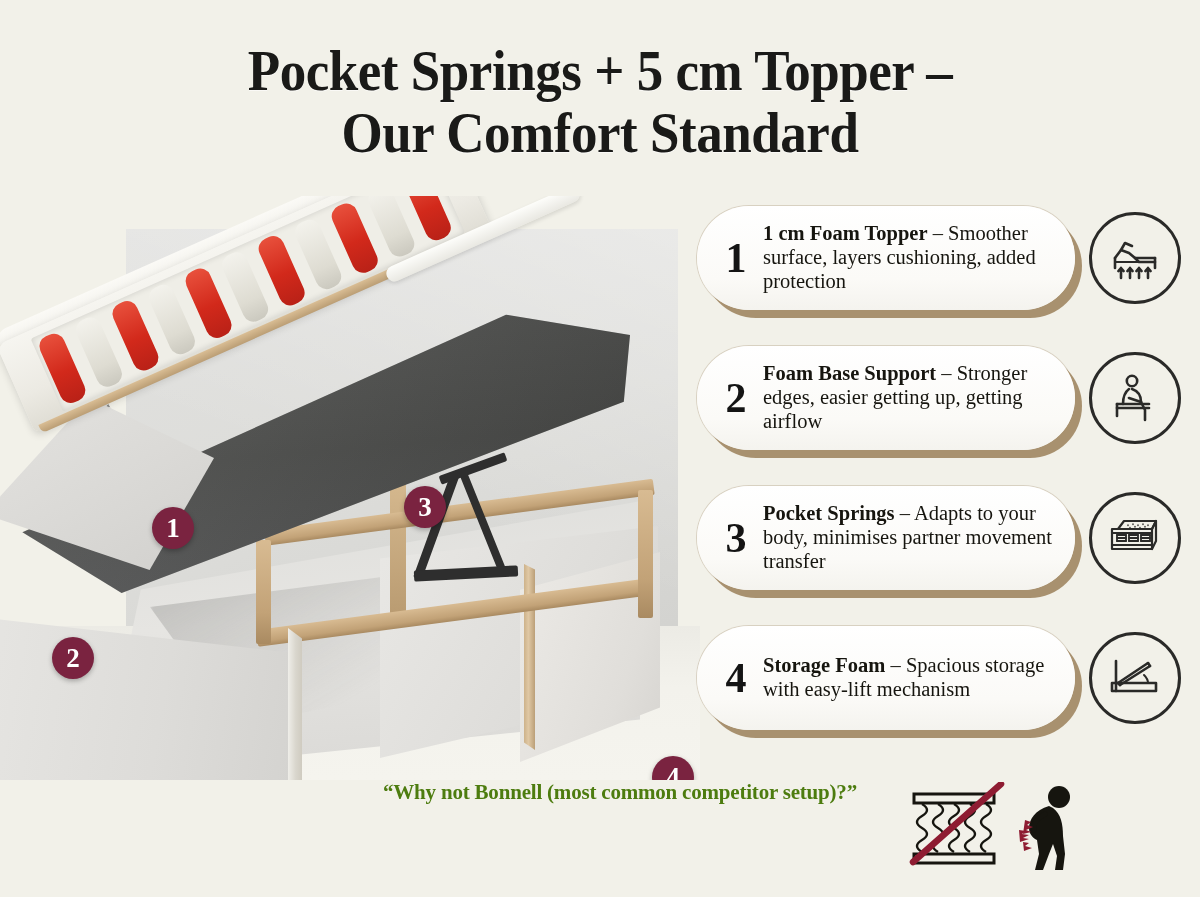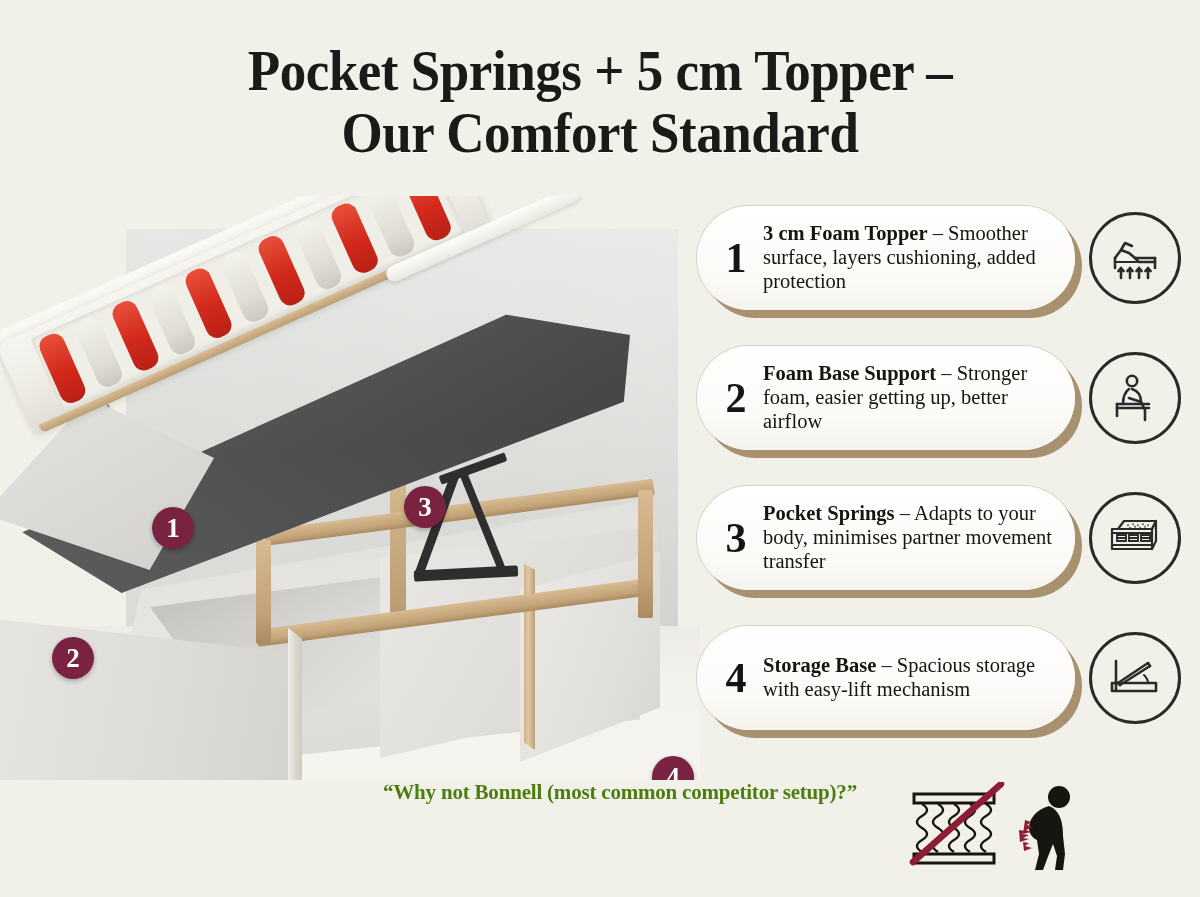--- a/index.html
+++ b/index.html
@@ -328,21 +328,21 @@
     <div class="badge" id="badge3">3</div>
     <div class="badge" id="badge4">4</div>
   </div>
 
   <div class="cards">
 
     <div class="card-row">
       <div class="pill">
         <div class="num">1</div>
         <div class="txt">
-          <b>3 cm Foam Topper</b><span> – </span><span>Smoother surface, layers cushioning, added protection</span>
+          <b>1 cm Foam Topper</b><span> – </span><span>Smoother surface, layers cushioning, added protection</span>
         </div>
       </div>
       <div class="icon-circle">
         <svg width="60" height="60" viewBox="0 0 60 60" fill="none" stroke="#2a2a28" stroke-width="2.6" stroke-linecap="round" stroke-linejoin="round">
           <path d="M10 30 L16 22 L24 25 L30 30 L50 30"></path>
           <path d="M16 22 L20 15 L27 18"></path>
           <path d="M30 30 L34 34 L50 34"></path>
           <path d="M10 30 L10 40"></path>
           <path d="M50 30 L50 40"></path>
           <path d="M10 34 L50 34" stroke-width="2.2"></path>
@@ -351,21 +351,21 @@
           <path d="M34 50 L34 40 M34 40 L31.4 43 M34 40 L36.6 43"></path>
           <path d="M43 50 L43 40 M43 40 L40.4 43 M43 40 L45.6 43"></path>
         </svg>
       </div>
     </div>
 
     <div class="card-row">
       <div class="pill">
         <div class="num">2</div>
         <div class="txt">
-          <b>Foam Base Support</b><span> – </span><span>Stronger foam, easier getting up, better airflow</span>
+          <b>Foam Base Support</b><span> – </span><span>Stronger edges, easier getting up, getting airflow</span>
         </div>
       </div>
       <div class="icon-circle">
         <svg width="60" height="60" viewBox="0 0 60 60" fill="none" stroke="#2a2a28" stroke-width="2.6" stroke-linecap="round" stroke-linejoin="round">
           <circle cx="27" cy="13" r="5.2"></circle>
           <path d="M24 21 C20 24 18 30 18 36"></path>
           <path d="M27 21 C33 23 36 28 36 34"></path>
           <path d="M24 30 L36 34"></path>
           <path d="M36 34 L40 42 L40 52"></path>
           <path d="M12 36 L44 36"></path>
@@ -400,21 +400,21 @@
             <path d="M26 20.5 L26 21.1 M31 19.5 L31 20.1 M36 20.5 L36 21.1 M41 19.5 L41 20.1"></path>
           </g>
         </svg>
       </div>
     </div>
 
     <div class="card-row">
       <div class="pill">
         <div class="num">4</div>
         <div class="txt">
-          <b>Storage Base</b><span> – </span><span>Spacious storage with easy-lift mechanism</span>
+          <b>Storage Foam</b><span> – </span><span>Spacious storage with easy-lift mechanism</span>
         </div>
       </div>
       <div class="icon-circle">
         <svg width="62" height="62" viewBox="0 0 62 62" fill="none" stroke="#2a2a28" stroke-width="2.6" stroke-linecap="round" stroke-linejoin="round">
           <path d="M12 14 L12 44"></path>
           <path d="M8 44 L52 44 L52 36 L8 36 Z"></path>
           <path d="M14 36 L44 16"></path>
           <path d="M16 38 L46 19"></path>
           <path d="M44 16 L46 19"></path>
           <path d="M14 36 L16 38"></path>

